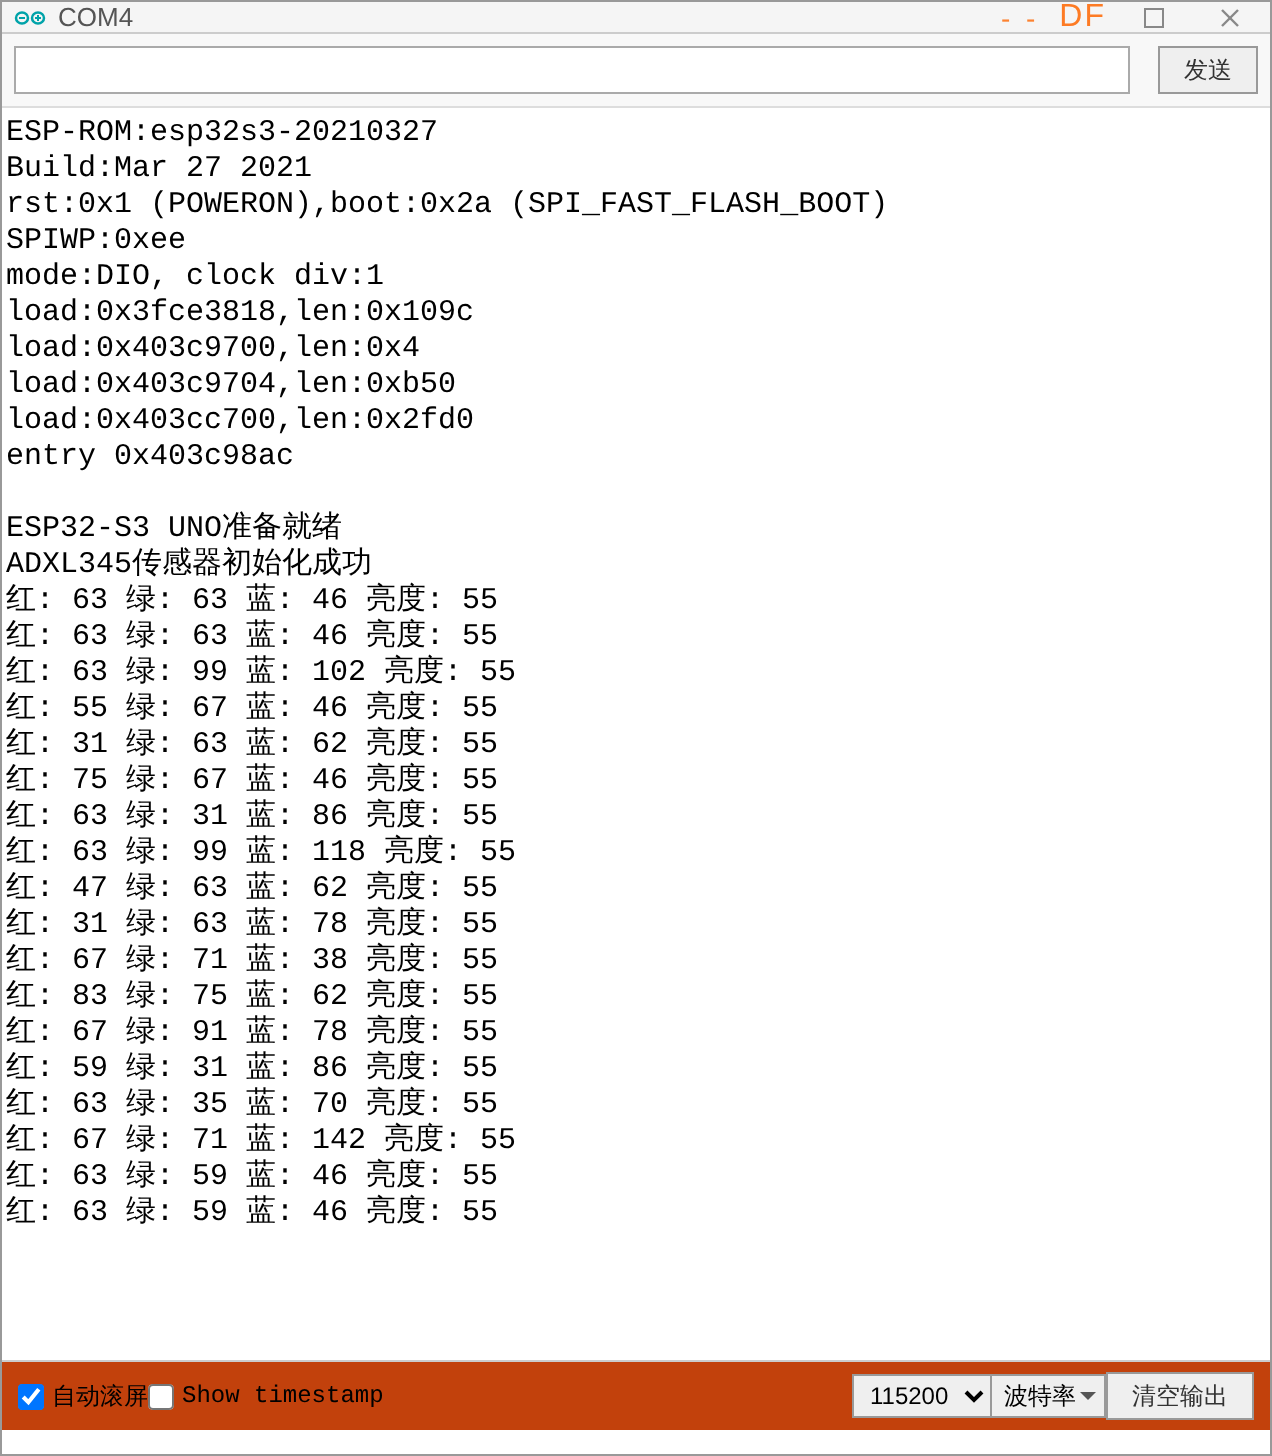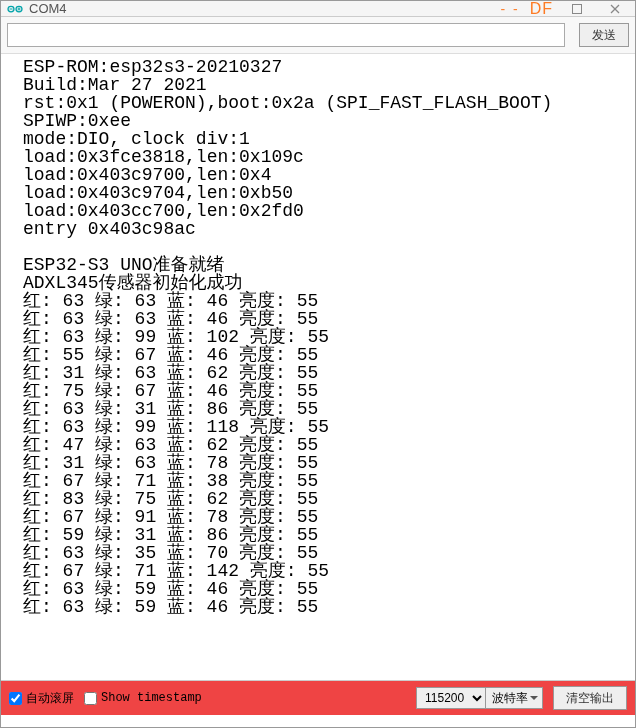--- a/index.html
+++ b/index.html
@@ -71,36 +71,36 @@
       height: 24px;
       padding: 0 12px;
       border: 1px solid #999;
       background: #efefef;
       font-size: 12px;
       cursor: pointer;
       color: #333;
     }
     .console {
       font-family: "Consolas", "Courier New", monospace;
-      font-size: 18px;
+      font-size: 15px;
       line-height: 18px;
-      padding: 4px 22px;
+      padding: 4px 2px;
       height: calc(728px - 28px - 37px - 34px - 2px);
       overflow: hidden;
       white-space: pre;
       color: #000;
       border-bottom: 1px solid #ccc;
     }
     .bottombar {
       height: 34px;
       display: flex;
       align-items: center;
-      gap: 10px;
+      gap: 0;
       padding: 0 8px;
-      background: #ef4444;
+      background: #c2410c;
       justify-content: space-between;
     }
     .checkbox-wrap {
       display: inline-flex;
       align-items: center;
       gap: 4px;
       font-size: 12px;
       font-family: "Microsoft YaHei", Arial, sans-serif;
     }
     .checkbox-wrap.mono { font-family: "Consolas", "Courier New", monospace; }

